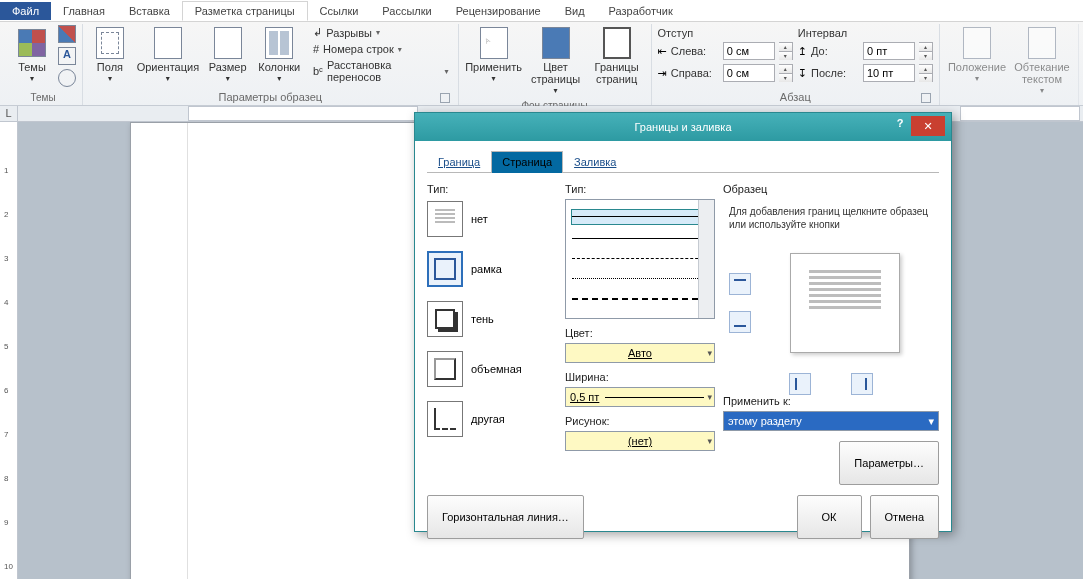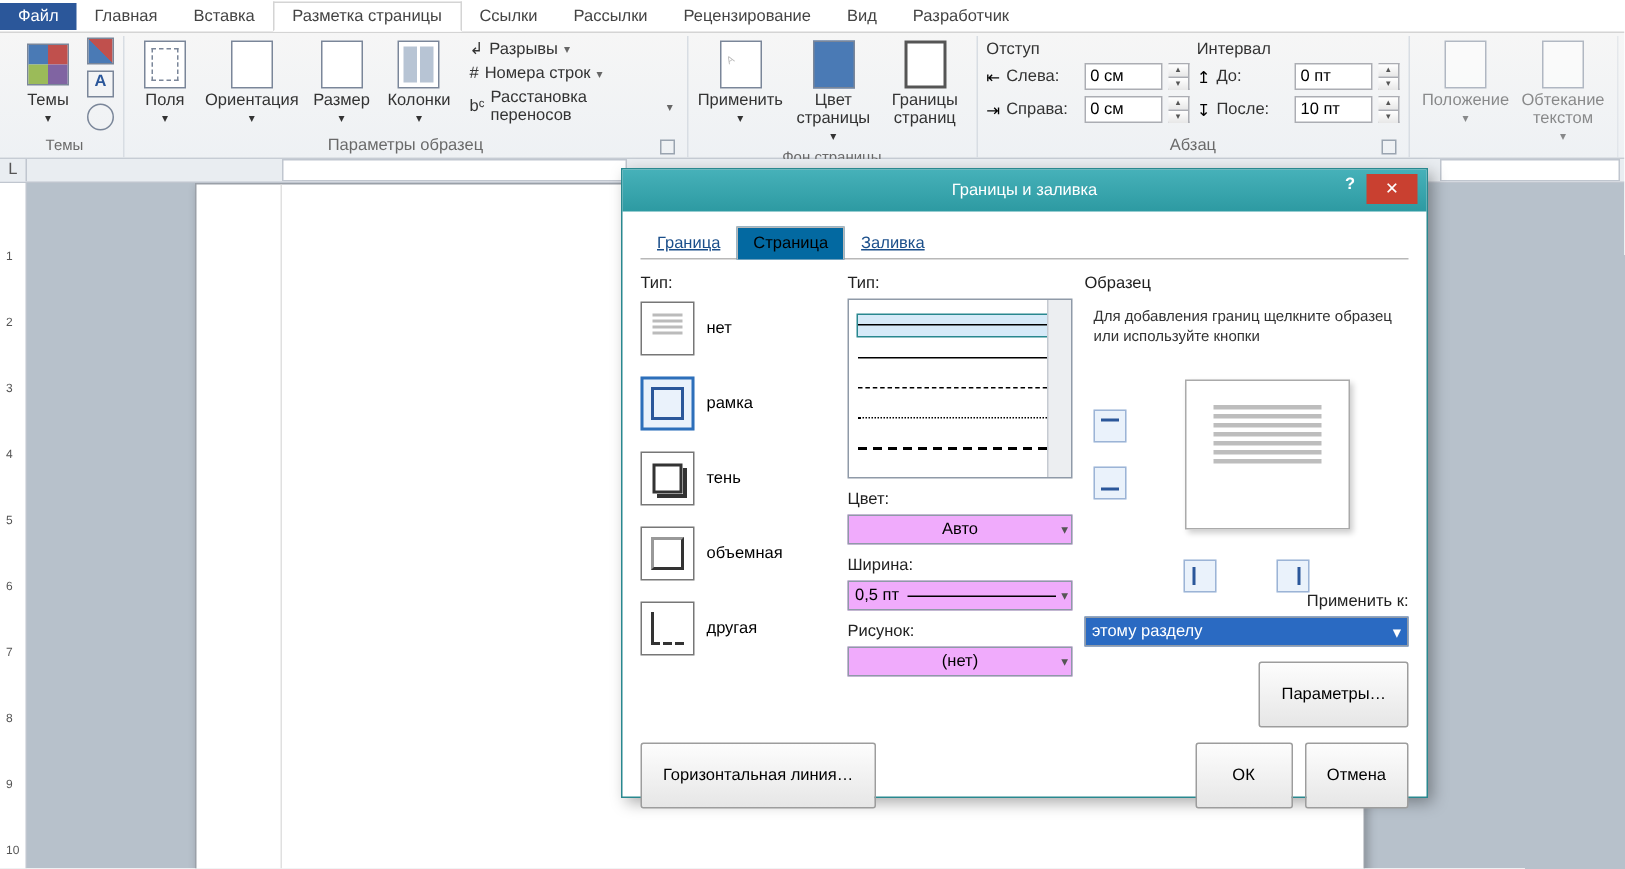--- a/index.html
+++ b/index.html
@@ -48,27 +48,27 @@
 .lbl{color:#222;margin-bottom:4px;}
 .type-opt{display:flex;align-items:center;gap:8px;margin:6px 0 14px;cursor:pointer;}
 .type-opt .ico{width:36px;height:36px;border:1px solid #777;background:#fff;display:flex;align-items:center;justify-content:center;}
 .type-opt.sel .ico{border:2px solid #2d6fba;background:#eaf2fb;}
 .lines-box{border:1px solid #8f9aa8;height:120px;background:#fff;position:relative;padding:4px 6px;}
 .lines-box .sb{position:absolute;right:0;top:0;width:16px;height:100%;background:#eceef1;border-left:1px solid #c5cad1;}
 .lnstyle{height:14px;margin:6px 0;border-top:1px solid #000;}
 .lnstyle.sel{background:#d6eaf8;outline:1px solid #29888f;padding-top:6px;border:none;}
 .lnstyle.sel::before{content:"";display:block;border-top:1px solid #000;}
 .sel-row{margin-top:8px;}
-.sel-row .cb{border:1px solid #8f9aa8;height:20px;display:flex;align-items:center;justify-content:center;padding:0 4px;position:relative;background:#f0abfc;}
+.sel-row .cb{border:1px solid #8f9aa8;height:20px;display:flex;align-items:center;justify-content:center;padding:0 4px;position:relative;background:#fef9c3;text-decoration:underline;}
 .sel-row .cb .ar{position:absolute;right:2px;font-size:9px;color:#555;}
 .preview{border:1px solid #b8b8b8;height:190px;padding:6px;font-size:11px;text-align:left;color:#333;position:relative;}
 .preview .pg{width:110px;height:100px;border:1px solid #aaa;margin:16px auto;box-shadow:2px 2px 4px rgba(0,0,0,.2);padding:16px 18px;display:flex;flex-direction:column;gap:3px;}
 .preview .pg div{height:3px;background:#bdbdbd;}
 .edge-btn{width:22px;height:22px;border:1px solid #9cb4d6;background:#eaf2fb;display:inline-flex;align-items:center;justify-content:center;}
-.apply{margin-top:6px;text-align:right;}
+.apply{margin-top:6px;}
 .apply .cb{border:1px solid #8f9aa8;height:20px;background:#2a6ac2;color:#fff;padding:2px 4px;display:flex;justify-content:space-between;align-items:center;}
 .btn{border:1px solid #9d9d9d;background:linear-gradient(#fdfdfd,#e6e6e6);padding:15px 14px;cursor:pointer;border-radius:2px;}
 .dlg-foot{display:flex;justify-content:space-between;margin-top:10px;align-items:flex-end;}
 .foot-right{display:flex;gap:8px;}
 .vruler-marks{position:absolute;left:0;top:0;width:100%;}
 .ic-theme{width:28px;height:28px;border:1px solid #7a8699;display:grid;grid-template-columns:1fr 1fr;grid-template-rows:1fr 1fr;}
 .ic-theme div:nth-child(1){background:#4a7ab5;}
 .ic-theme div:nth-child(2){background:#c0504d;}
 .ic-theme div:nth-child(3){background:#9bbb59;}
 .ic-theme div:nth-child(4){background:#8064a2;}

